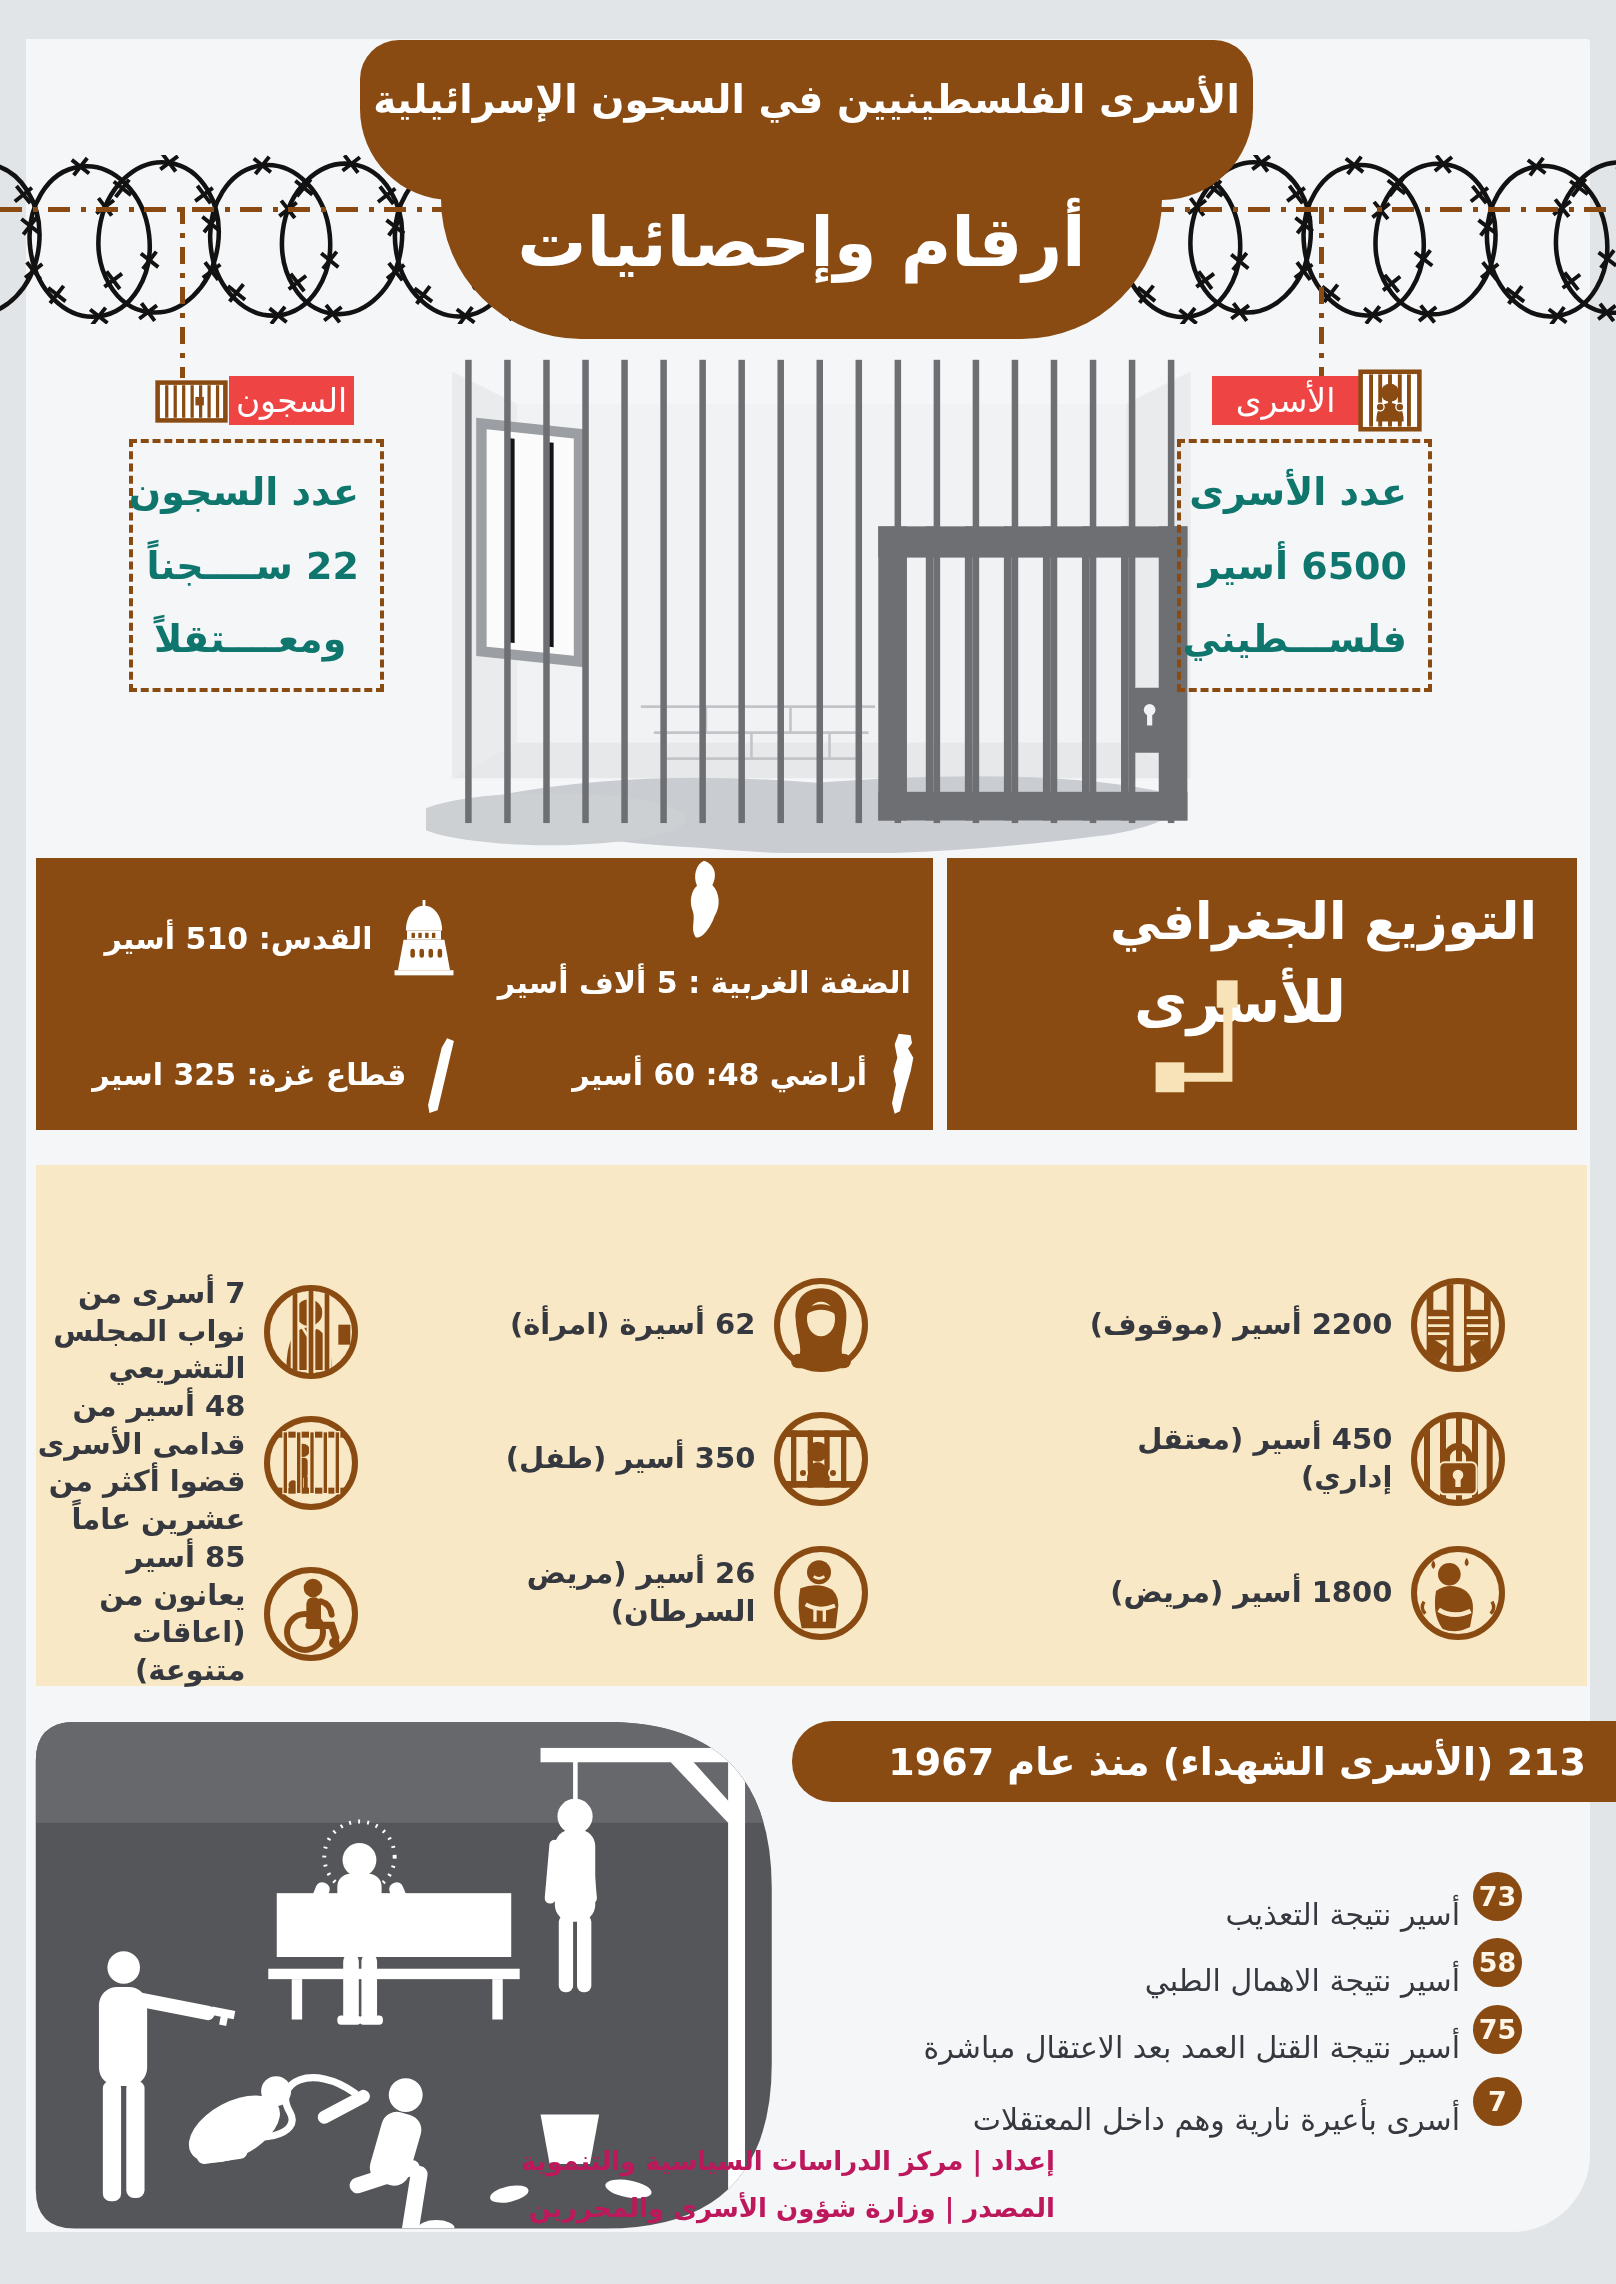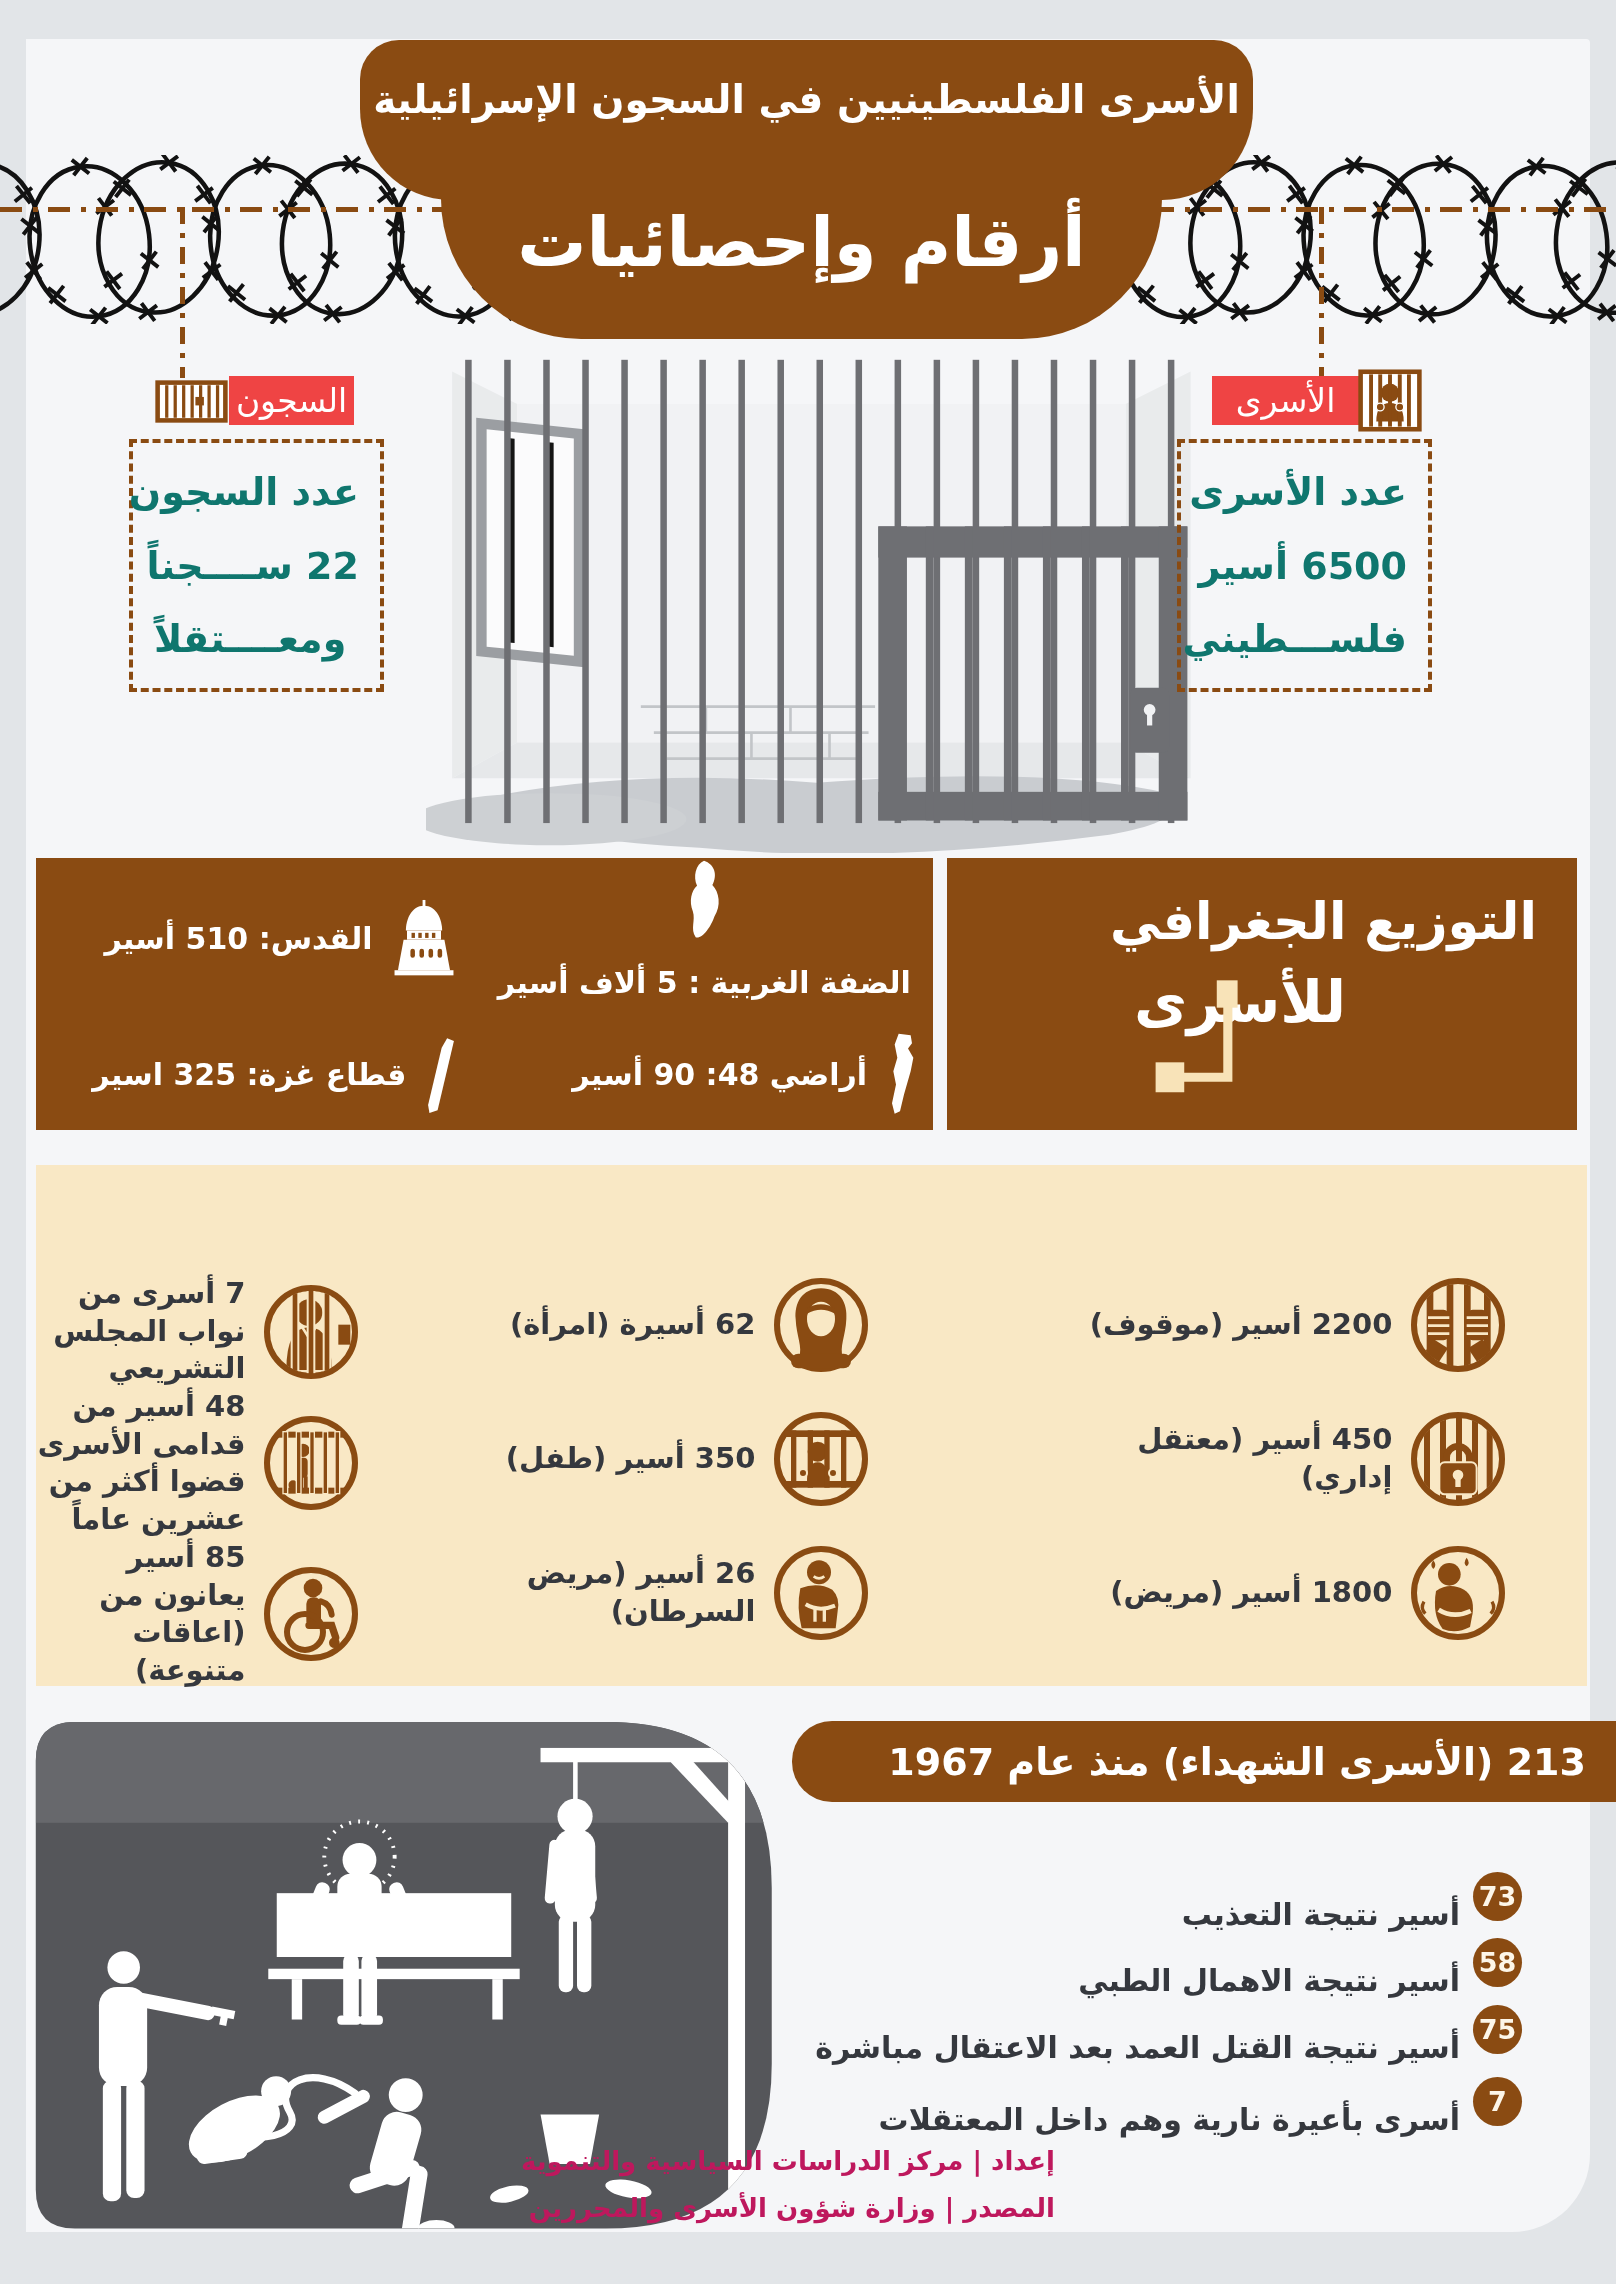--- a/index.html
+++ b/index.html
@@ -47,21 +47,21 @@
   #col-c{right:1255px;width:355px;}
   .stat{display:flex;align-items:center;gap:15.6px;}
   .stat .lbl{font-size:29px;font-weight:bold;color:#35383e;text-align:right;line-height:1.3;}
   .cic{width:100px;height:100px;flex:0 0 auto;}
   
   #mband{left:792px;top:1721px;width:824px;height:81px;background:#8a4b12;border-radius:40px 0 0 40px;
          display:flex;align-items:center;z-index:2;color:#fff;font-size:38px;font-weight:bold;padding-right:30px;box-sizing:border-box;}
   .mrow{position:absolute;right:94px;display:flex;align-items:center;gap:13px;z-index:2;}
   .mnum{width:49px;height:49px;border-radius:50%;background:#8a4b12;color:#fdf6e8;font-size:27px;font-weight:bold;
         display:flex;align-items:center;justify-content:center;flex:0 0 auto;}
-  .mrow .lbl{font-size:30px;font-weight:bold;color:#35383e;white-space:nowrap;margin-top:36px;}
+  .mrow .lbl{font-size:30px;font-weight:normal;color:#35383e;white-space:nowrap;margin-top:36px;}
   
   #footer{right:561px;top:2146px;text-align:right;z-index:2;}
   #footer div{font-size:26px;font-weight:bold;color:#be185d;margin-bottom:17px;white-space:nowrap;}
   svg{display:block;}
 </style>
 </head>
 <body>
 
 <div id="card" class="abs"></div>
 
@@ -238,21 +238,21 @@
           <rect x="84" y="88" width="8" height="16" rx="4"></rect>
         </g>
       <rect x="8" y="126" width="104" height="9" fill="#fff"></rect>
     </svg>
     <div class="lbl">القدس: 510 أسير</div>
   </div>
   <div class="geo-cell" style="padding-right:9px;">
     <svg width="40" height="91" viewBox="0 0 60 130">
       <path d="M22,4 L40,6 L42,18 L36,26 L44,40 L40,60 L30,95 L24,120 L16,124 L12,108 L18,80 L14,60 L20,40 L16,20 Z" fill="#fff"></path>
     </svg>
-    <div class="lbl">أراضي 48: 90 أسير</div>
+    <div class="lbl">أراضي 48: 60 أسير</div>
   </div>
   <div class="geo-cell" style="padding-right:27px;">
     <svg width="34" height="92" viewBox="0 0 50 120">
       <path d="M34,6 L44,10 L20,112 L8,116 L6,104 L26,20 Z" fill="#fff"></path>
     </svg>
     <div class="lbl">قطاع غزة: 325 اسير</div>
   </div>
 </div>
 
 <div id="geo-right" class="abs geo">

